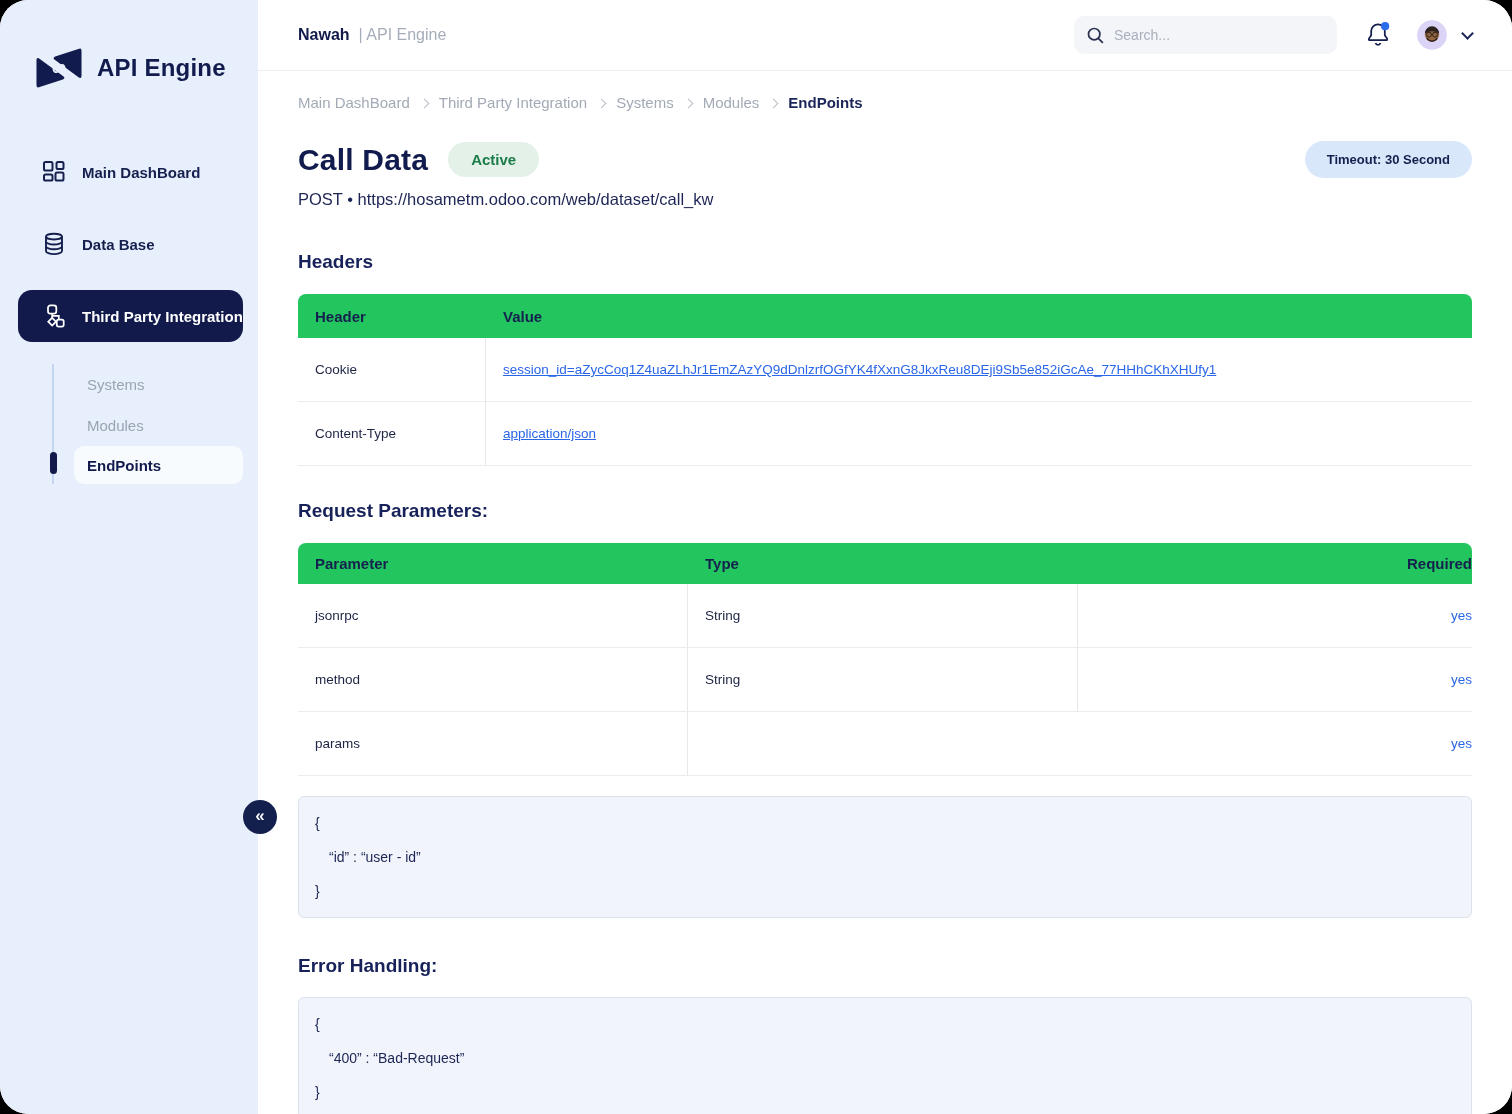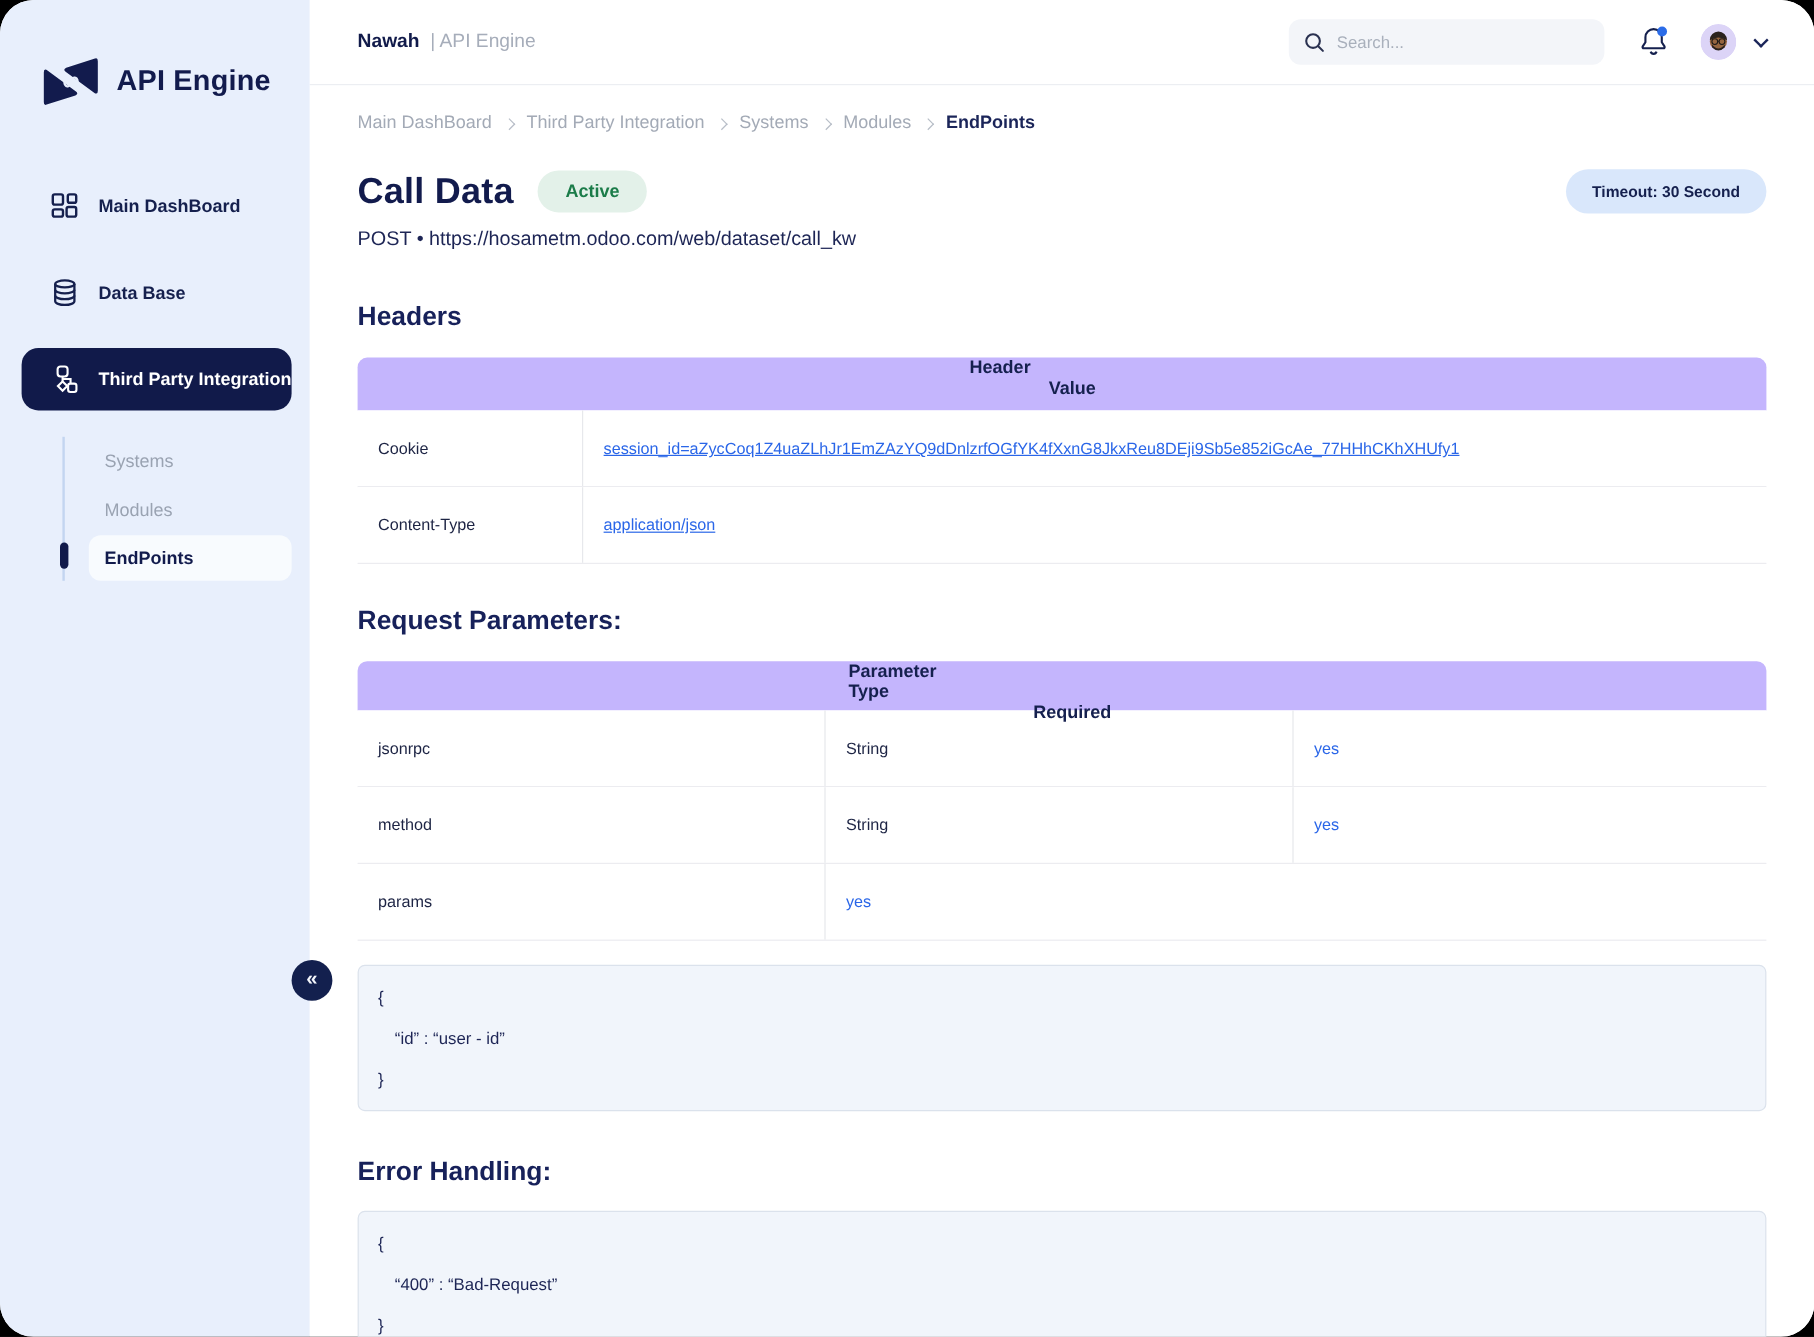--- a/index.html
+++ b/index.html
@@ -40,32 +40,32 @@
   .crumb { cursor:pointer; }
   .crumb.current { color:#1b2559; font-weight:700; cursor:default; }
   .crumb-sep { width:7px; height:7px; border-top:1.7px solid #b7bdc7; border-right:1.7px solid #b7bdc7; transform:rotate(45deg); margin-top:1px; }
 
   .title-row { display:flex; align-items:center; margin-top:30px; }
   .page-title { font-size:30px; font-weight:700; color:#121b4d; letter-spacing:.2px; }
   .status-badge { margin-left:20px; padding:9px 23px; border-radius:20px; background:#e3f1e9; color:#1b7c49; font-size:15px; font-weight:700; }
   .timeout-pill { margin-left:auto; padding:11px 22px; border-radius:20px; background:#d9e7fb; color:#15204e; font-size:13px; font-weight:700; }
   .method-line { margin-top:12px; font-size:16.5px; color:#1d2555; }
 
-  .section-heading { margin-top:42px; font-size:22px; font-weight:700; color:#17215a; }
+  .section-heading { margin-top:42px; font-size:19px; font-weight:700; color:#17215a; }
   .section-heading.tight { margin-top:34px; }
 
   .tbl { margin-top:21px; }
-  .tbl-head { display:flex; align-items:center; height:44px; background:#c4b5fd; border-radius:8px 8px 0 0; font-size:15px; font-weight:700; color:#15204e;flex-direction:column; }
+  .tbl-head { display:flex; align-items:center; height:44px; background:#22c55e; border-radius:8px 8px 0 0; font-size:15px; font-weight:700; color:#15204e; }
   .tbl-row { display:flex; align-items:center; height:64px; border-bottom:1px solid #ececf0; font-size:13.5px; color:#1d2444; background:#fff; }
   .c-pad { padding-left:17px; }
   .h-col1 { width:188px; min-width:188px; }
   .h-col2 { flex:1; }
   .tbl-row .h-col1 { align-self:stretch; display:flex; align-items:center; border-right:1px solid #e7e8ec; }
   .p-col { width:390px; min-width:390px; }
-  .p-col3 { flex:1; }
+  .p-col3 { flex:1;text-align:right; }
   .tbl-row .p-col { align-self:stretch; display:flex; align-items:center; border-right:1px solid #e7e8ec; }
   a.val-link { color:#2a66e8; text-decoration:underline; font-size:13.5px; }
   .req-yes { color:#2a66e8; }
 
   .code-block { margin-top:20px; background:#f1f5fb; border:1px solid #dbe2ec; border-radius:6px; padding:9px 16px; }
   .code-line { font-size:14px; color:#1d2555; line-height:34px; }
   .code-line.indent { padding-left:14px; }
 </style>
 </head>
 <body>

